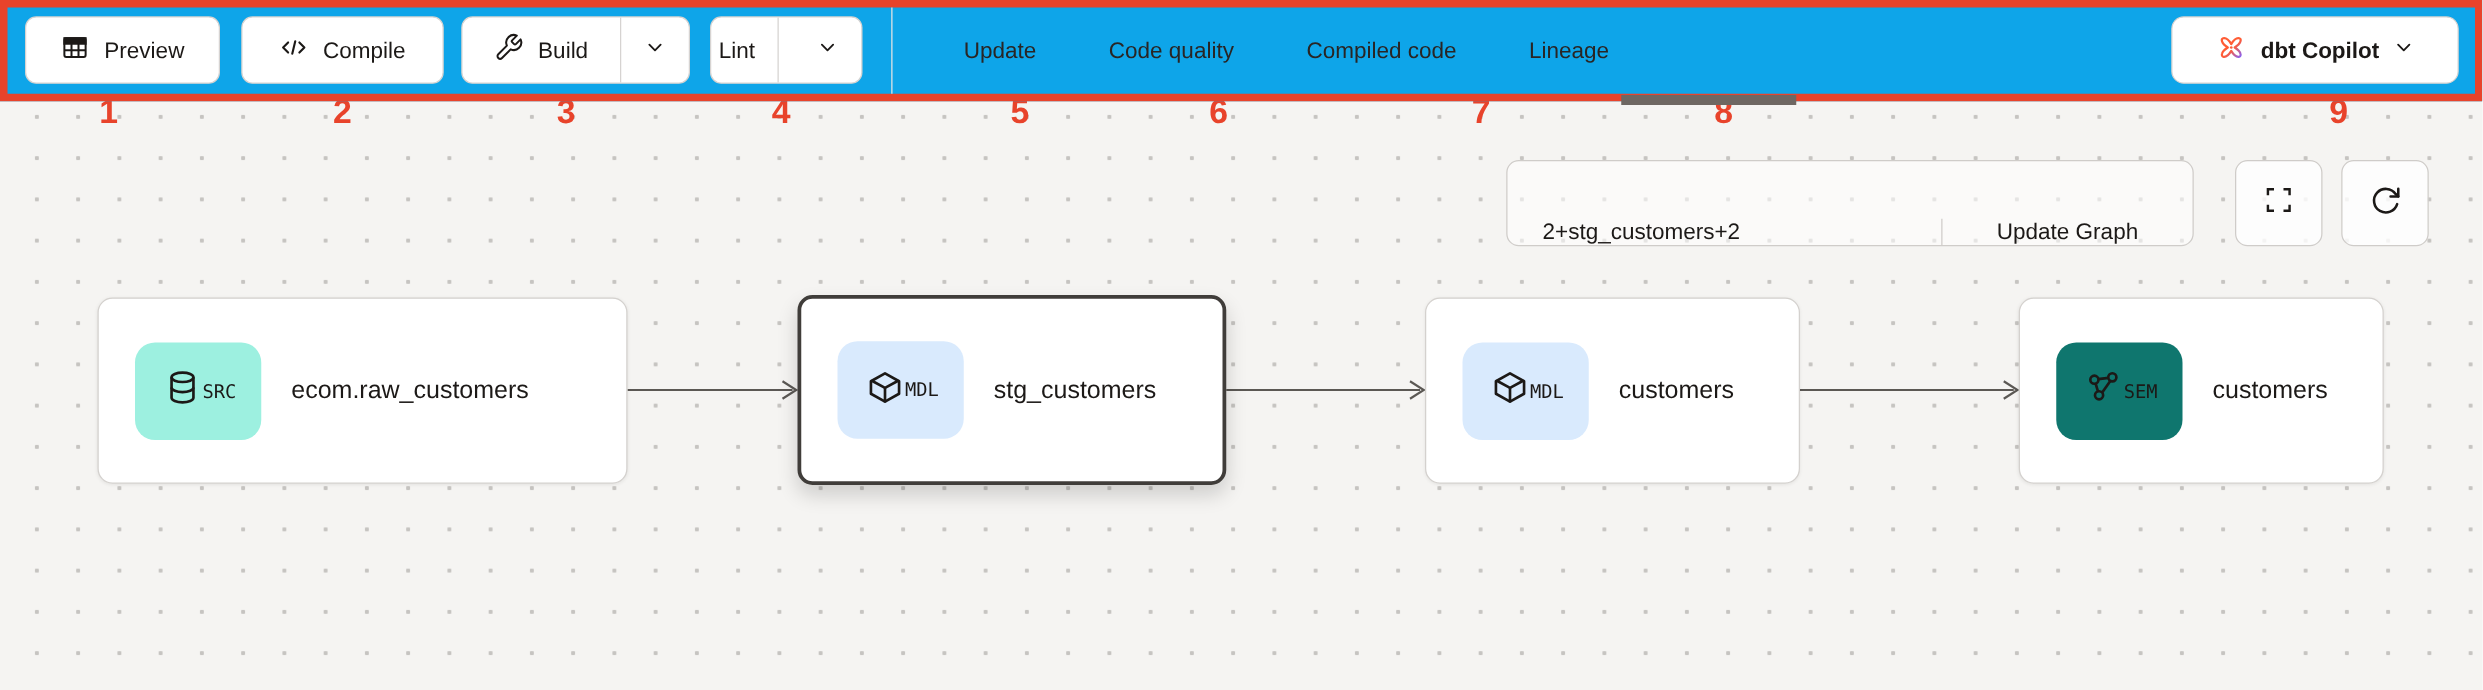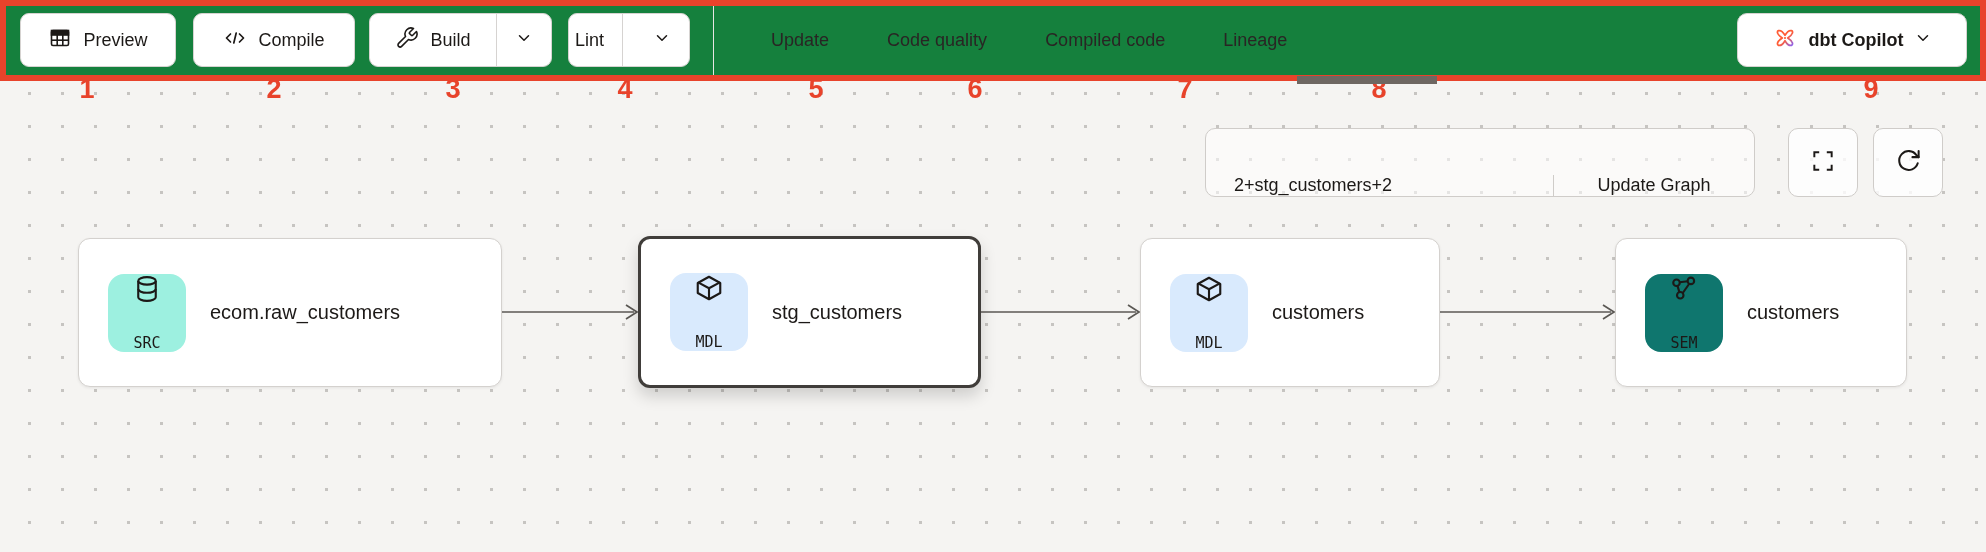--- a/index.html
+++ b/index.html
@@ -9,21 +9,21 @@
   }
   
   .canvas{
     position:absolute;inset:0;
     background-image:radial-gradient(circle,#c6c4c1 1.6px,transparent 1.9px);
     background-size:33px 33px;background-position:13px 11px;
   }
   
   .annotation-box{
     position:absolute;left:0;top:0;width:1986px;height:81px;box-sizing:border-box;
-    background:#15803d;border:6px solid #e8432b;z-index:5;
+    background:#0ea5e9;border:6px solid #e8432b;z-index:5;
   }
   .toolbar{position:relative;width:100%;height:100%;}
   .btn{
     position:absolute;top:7px;height:54px;box-sizing:border-box;background:#fff;
     border:1px solid #d6d3d1;border-radius:9px;display:flex;align-items:center;
     justify-content:center;gap:11px;font-size:18px;color:#1c1917;cursor:pointer;
   }
   .btn svg{flex:0 0 auto;}
   #btn-preview{left:14px;width:156px;}
   #btn-compile{left:187px;width:162px;}
@@ -73,21 +73,21 @@
   .node.selected{
     top:236px;height:152px;border:3px solid #403d3a;
     box-shadow:0 8px 16px rgba(0,0,0,0.16);
   }
   #node-1{left:78px;width:424px;}
   #node-2{left:638px;width:343px;}
   #node-3{left:1140px;width:300px;}
   #node-4{left:1615px;width:292px;}
   .badge{
     width:78px;height:78px;border-radius:16px;flex:0 0 auto;
-    display:flex;flex-direction:column;align-items:center;justify-content:space-between;gap:1px;
+    display:flex;flex-direction:row;align-items:center;justify-content:flex-start;gap:1px;padding-left:23px;
   }
   .badge-label{font-family:"DejaVu Sans Mono",monospace;font-size:15px;color:#1c1917;}
   .node-label{font-size:20px;color:#1c1917;white-space:nowrap;}
   .edges{position:absolute;inset:0;z-index:1;}
 </style>
 </head>
 <body>
 
 <div class="stage">
 

